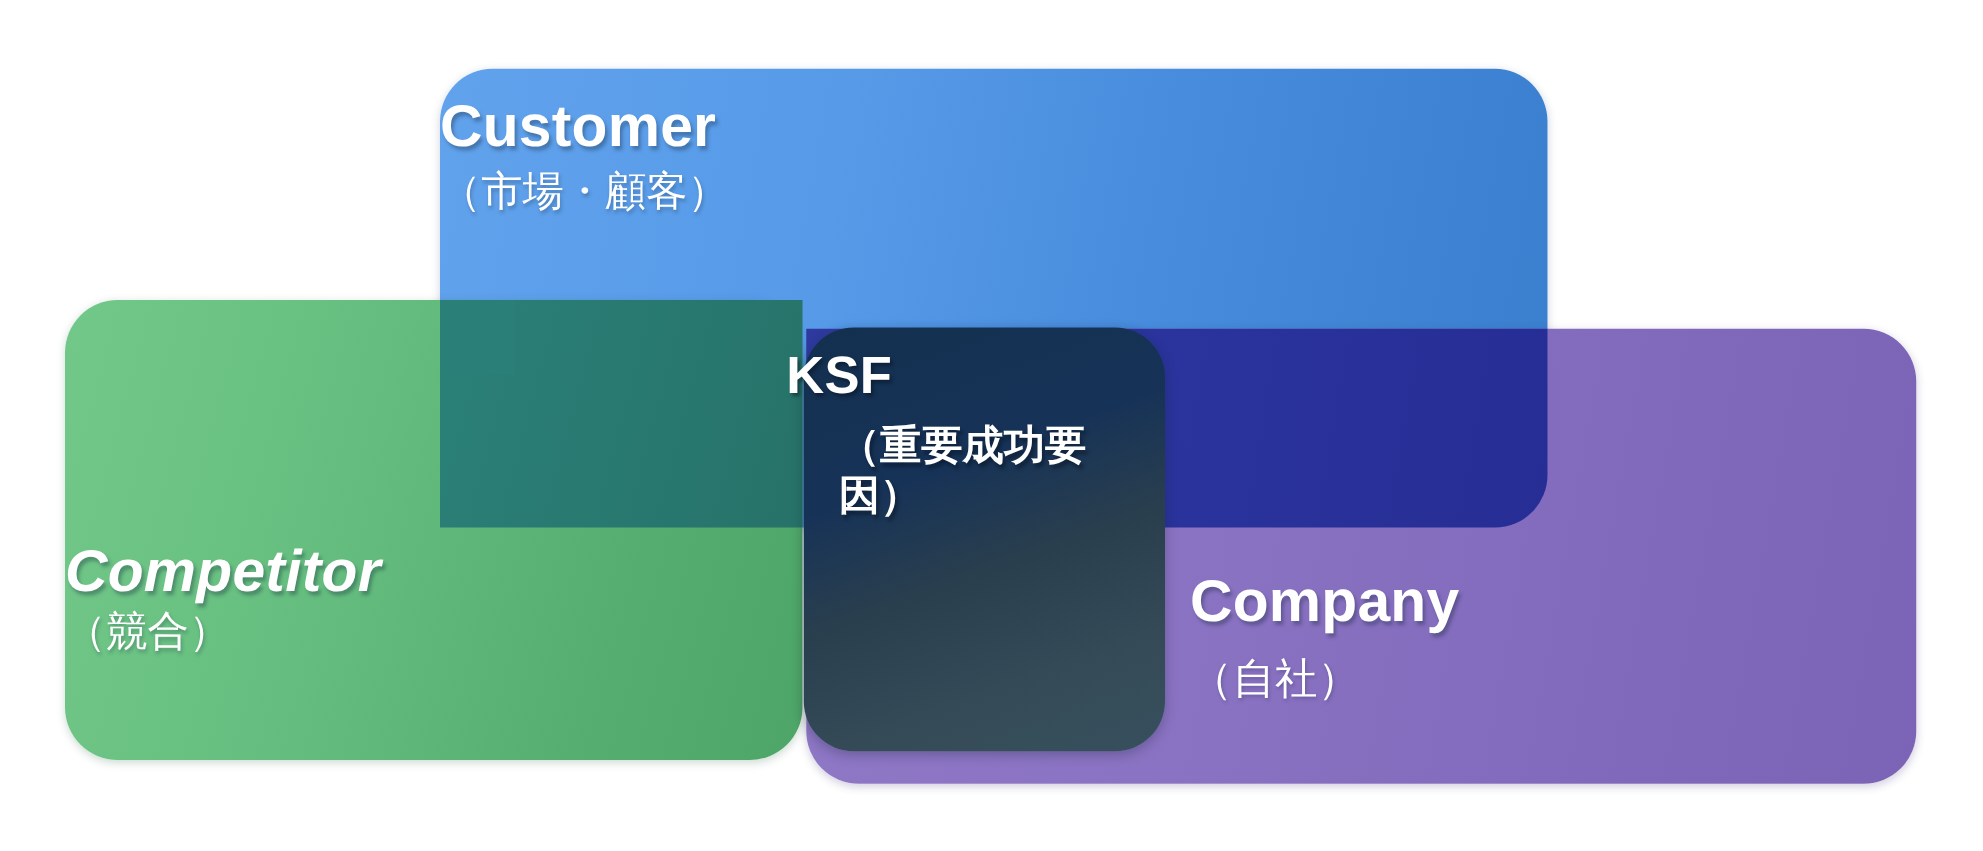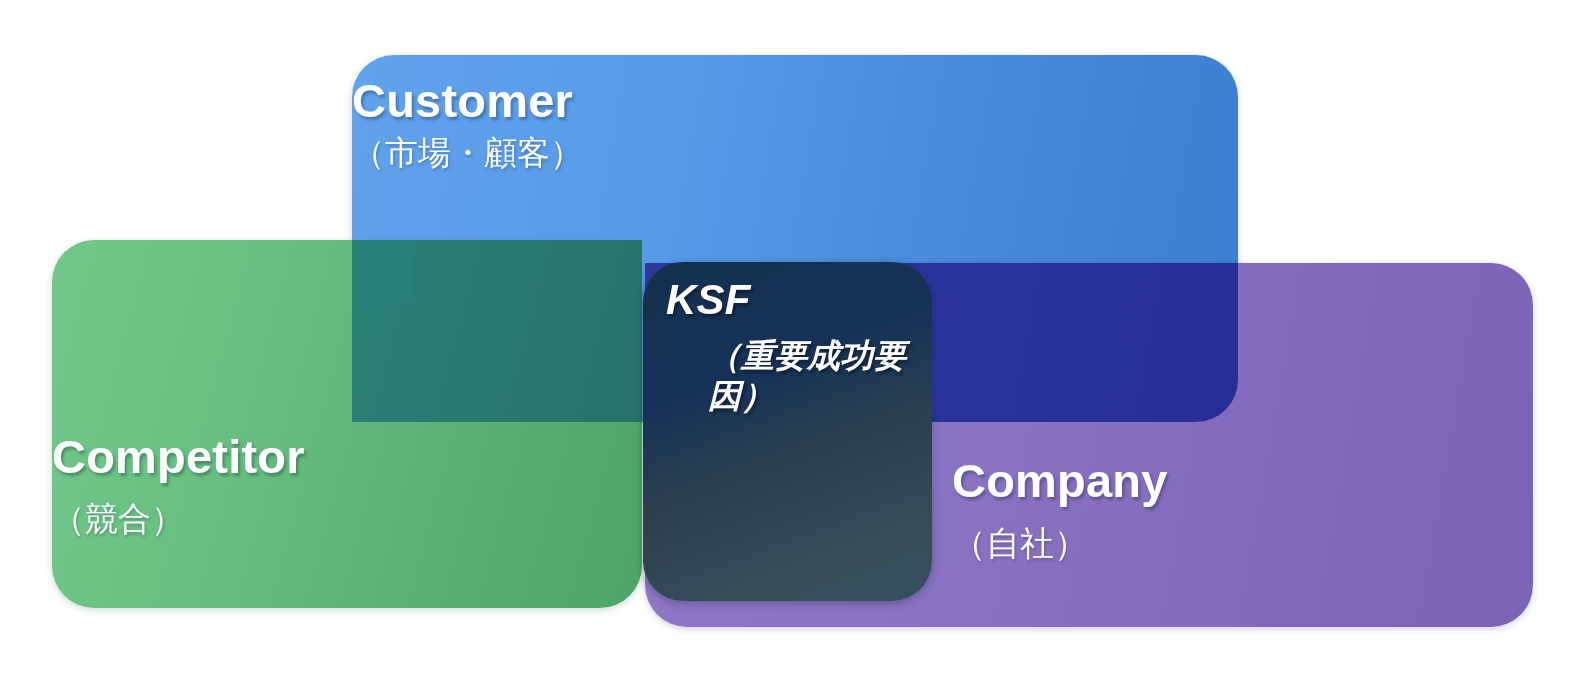--- a/index.html
+++ b/index.html
@@ -135,38 +135,37 @@
   }
   .label-customer .title { font-size: 47px; }
   .label-customer .sub { font-size: 33px; margin-top: 8px; }
 
   
   .label-competitor {
     left: 52px;
     top: 432px;
     width: 590px;
   }
-  .label-competitor .title { font-size: 47px; }
-  .label-competitor .sub { font-size: 33px; margin-top: 18px; }
+  .label-competitor .title { font-size: 47px; font-style: italic; }
+  .label-competitor .sub { font-size: 33px; margin-top: 4px; }
 
   
   .label-company {
     left: 952px;
     top: 456px;
     width: 653px;
   }
   .label-company .title { font-size: 47px; }
   .label-company .sub { font-size: 34px; margin-top: 18px; }
 
   
   .label-ksf {
-    left: 666px;
+    left: 629px;
     top: 278px;
     width: 289px;
-    font-style: italic;
   }
   .label-ksf .title {
     font-size: 42px;
     text-shadow: 2px 3px 3px rgba(5, 15, 30, 0.5);
   }
   .label-ksf .sub {
     font-size: 33px;
     font-weight: bold;
     margin-top: 14px;
     text-shadow: 2px 3px 3px rgba(5, 15, 30, 0.5);

